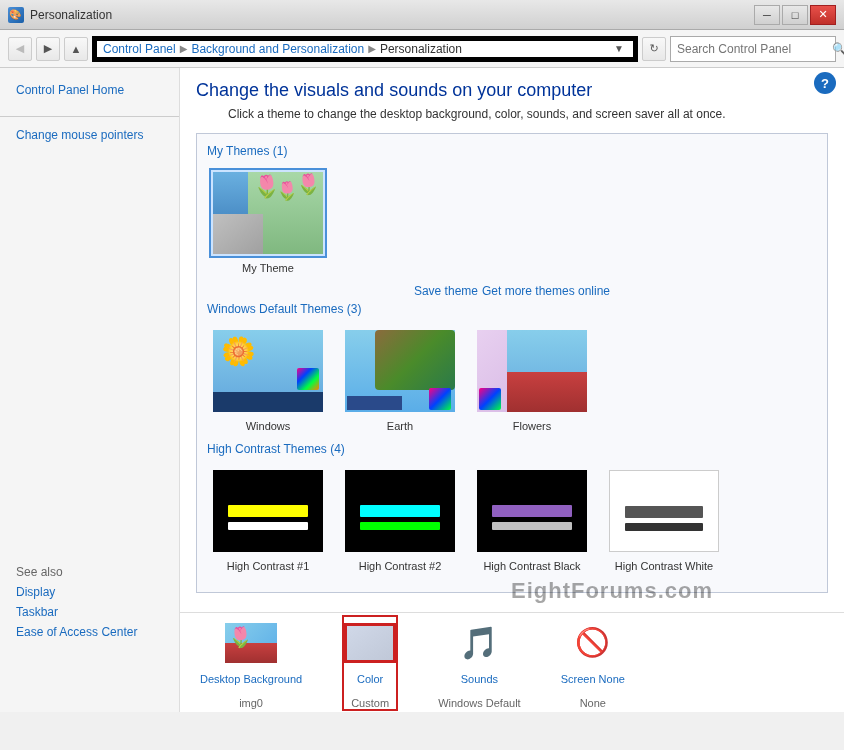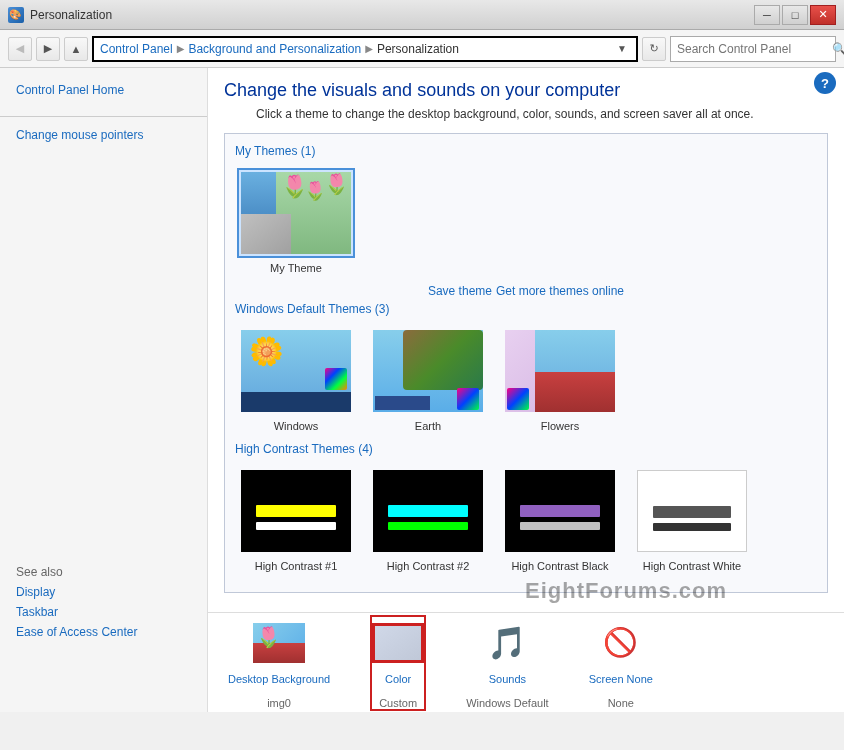--- a/index.html
+++ b/index.html
@@ -31,21 +31,21 @@
       padding: 0 8px;
       gap: 4px;
       border-bottom: 1px solid #ccc;
     }
     .nav-btn { width: 24px; height: 24px; border: 1px solid #ccc; background: linear-gradient(to bottom, #f8f8f8, #e8e8e8); border-radius: 2px; cursor: pointer; display: flex; align-items: center; justify-content: center; font-size: 11px; color: #555; }
     .nav-btn:disabled, .nav-btn.disabled { color: #bbb; cursor: default; }
     .up-btn { width: 24px; height: 24px; border: 1px solid #ccc; background: linear-gradient(to bottom, #f8f8f8, #e8e8e8); border-radius: 2px; cursor: pointer; display: flex; align-items: center; justify-content: center; font-size: 11px; color: #555; }
     .breadcrumb-bar {
       flex: 1;
       height: 26px;
-      border: 2px solid #000000;
+      border: 5px solid #000000;
       background: white;
       display: flex;
       align-items: center;
       padding: 0 6px;
       font-size: 12px;
       color: #333;
       gap: 4px;
     }
     .breadcrumb-sep { color: #888; font-size: 10px; }
     .breadcrumb-link { color: #1a6bbf; cursor: pointer; }
@@ -64,21 +64,21 @@
     .search-icon-btn { color: #555; font-size: 12px; cursor: pointer; }
 
     
     .main-layout {
       display: flex;
       height: calc(750px - 68px - 38px);
     }
 
     
     .sidebar {
-      width: 208px;
+      width: 180px;
       background: #f5f5f5;
       border-right: 1px solid #ddd;
       padding: 12px 0;
     }
     .sidebar-link {
       display: block;
       color: #1a6bbf;
       padding: 3px 16px;
       font-size: 12px;
       cursor: pointer;

